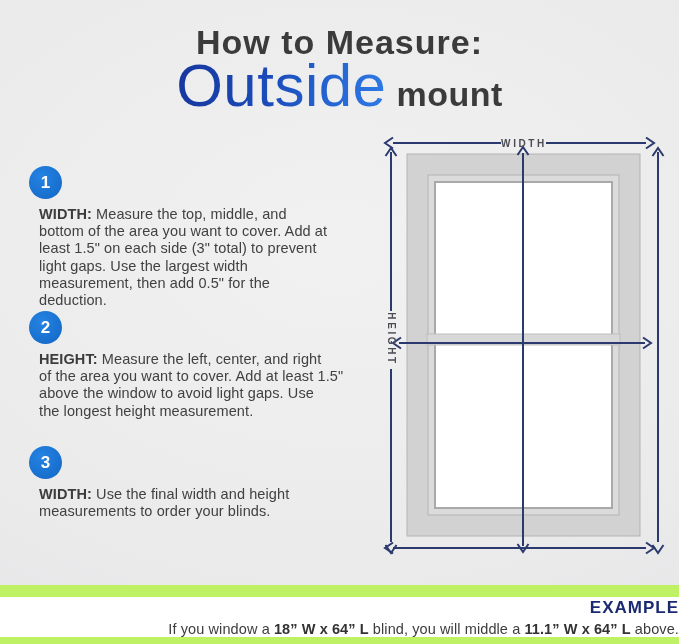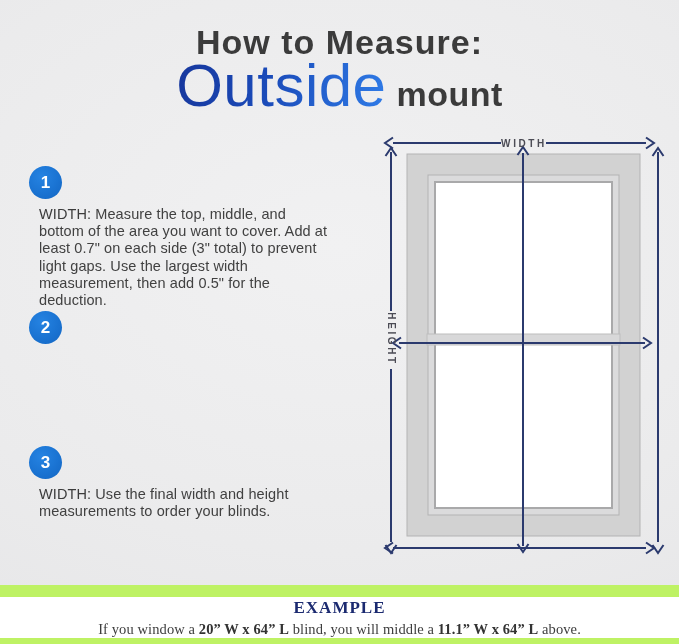--- a/index.html
+++ b/index.html
@@ -32,30 +32,30 @@
     width:33px; height:33px; border-radius:50%;
     background:radial-gradient(circle at 38% 32%, #2583e2 0%, #1a73d2 55%, #1466c2 100%);
     color:#ffffff; font-size:17px; font-weight:700;
     display:flex; align-items:center; justify-content:center;
     margin-left:1px;
   }
   .step p{
     margin:7px 0 0 11px; font-size:14.5px; line-height:17.2px;
     color:#414141; letter-spacing:0.1px;
   }
-  .step p b{font-weight:400; color:#3c3c3c;}
+  .step p b{font-weight:700; color:#3c3c3c;}
   .step p .step-text{white-space:pre-line;}
   
   .diagram{position:absolute; left:370px; top:122px;}
   .dim-label{
     font-size:10px; font-weight:600; letter-spacing:2.6px; fill:#4c4c55;
     font-family:"Liberation Sans", sans-serif;
   }
   
-  .example{position:absolute; left:0; top:597px; width:679px; text-align:center; background:#ffffff;font-family:Liberation Serif, serif;}
+  .example{position:absolute; left:0; top:597px; width:679px; text-align:right; background:#ffffff;}
   .example-heading{
     font-size:17px; font-weight:700; color:#1b2a70; letter-spacing:1px; line-height:22px;
   }
   .example-line{margin:2px 0 0 0; font-size:14.5px; color:#3d3d3d; letter-spacing:0.1px;}
   .example-line b{font-weight:700; color:#333333;}
 </style>
 </head>
 <body>
 
 <div class="canvas">
@@ -65,28 +65,32 @@
     <div class="title-line1">How to Measure:</div>
     <div class="title-line2">
       <span class="title-accent">Outside</span><span class="title-suffix"> mount</span>
     </div>
   </div>
 
   <div class="step step-1">
     <div class="badge">1</div>
     <p><b>WIDTH: </b><span class="step-text">Measure the top, middle, and
 bottom of the area you want to cover. Add at
-least 0.7" on each side (3" total) to prevent
+least 1.5" on each side (3" total) to prevent
 light gaps. Use the largest width
 measurement, then add 0.5" for the
 deduction.</span></p>
   </div>
 
   <div class="step step-2">
     <div class="badge">2</div>
+    <p><b>HEIGHT: </b><span class="step-text">Measure the left, center, and right
+of the area you want to cover. Add at least 1.5"
+above the window to avoid light gaps. Use
+the longest height measurement.</span></p>
   </div>
 
   <div class="step step-3">
     <div class="badge">3</div>
     <p><b>WIDTH: </b><span class="step-text">Use the final width and height
 measurements to order your blinds.</span></p>
   </div>
 
   <svg class="diagram" width="309" height="460" viewBox="0 0 309 460">
 
@@ -135,15 +139,15 @@
         <path d="M273 215.5 L281 221 L273 226.5"></path>
       </g>
     </g>
 
     <text class="dim-label" x="154" y="24.5" text-anchor="middle">WIDTH</text>
     <text class="dim-label" x="21" y="220.5" text-anchor="middle" transform="rotate(90 21 217)">HEIGHT</text>
   </svg>
 
   <div class="example">
     <div class="example-heading">EXAMPLE</div>
-    <p class="example-line"><span>If you window a </span><b>20” W x 64” L</b><span> blind, you will middle a </span><b>11.1” W x 64” L</b><span> above.</span></p>
+    <p class="example-line"><span>If you window a </span><b>18” W x 64” L</b><span> blind, you will middle a </span><b>11.1” W x 64” L</b><span> above.</span></p>
   </div>
 </div>
 
 </body></html>

